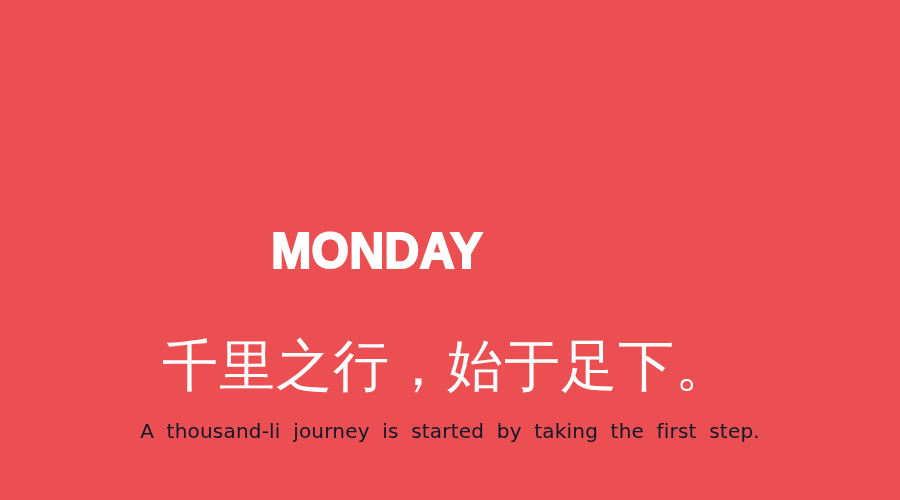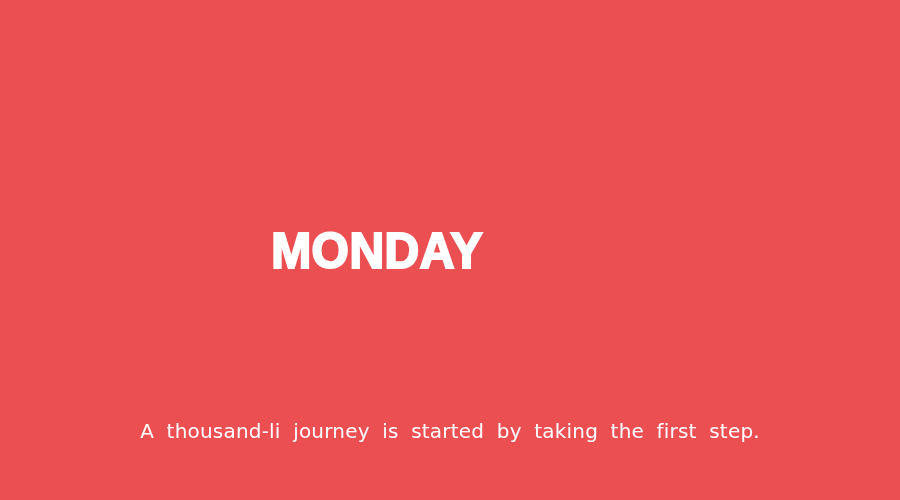--- a/index.html
+++ b/index.html
@@ -89,35 +89,36 @@
   
   .proverb-en {
     position: absolute;
     left: 0;
     right: 0;
     top: 415px;
     height: 32px;
     display: flex;
     align-items: center;
     justify-content: center;
-    color: #ffffff;
+    color: #0f172a;
     font-family: "DejaVu Sans", "Liberation Sans", sans-serif;
     font-size: 20px;
     line-height: 1;
     font-weight: 400;
     letter-spacing: 0.2px;
     word-spacing: 6px;
     white-space: nowrap;
     text-align: center;
   }
 </style>
 </head>
 <body>
 
 <div id="card" style="background: rgb(236, 79, 82);">
 
 
   <div class="weekday-latin">MONDAY</div>
 
+  <div class="proverb-cjk">千里之行，始于足下。</div>
 
   <div class="proverb-en">A thousand-li journey is started by taking the first step.</div>
 
 </div>
 
 </body></html>

